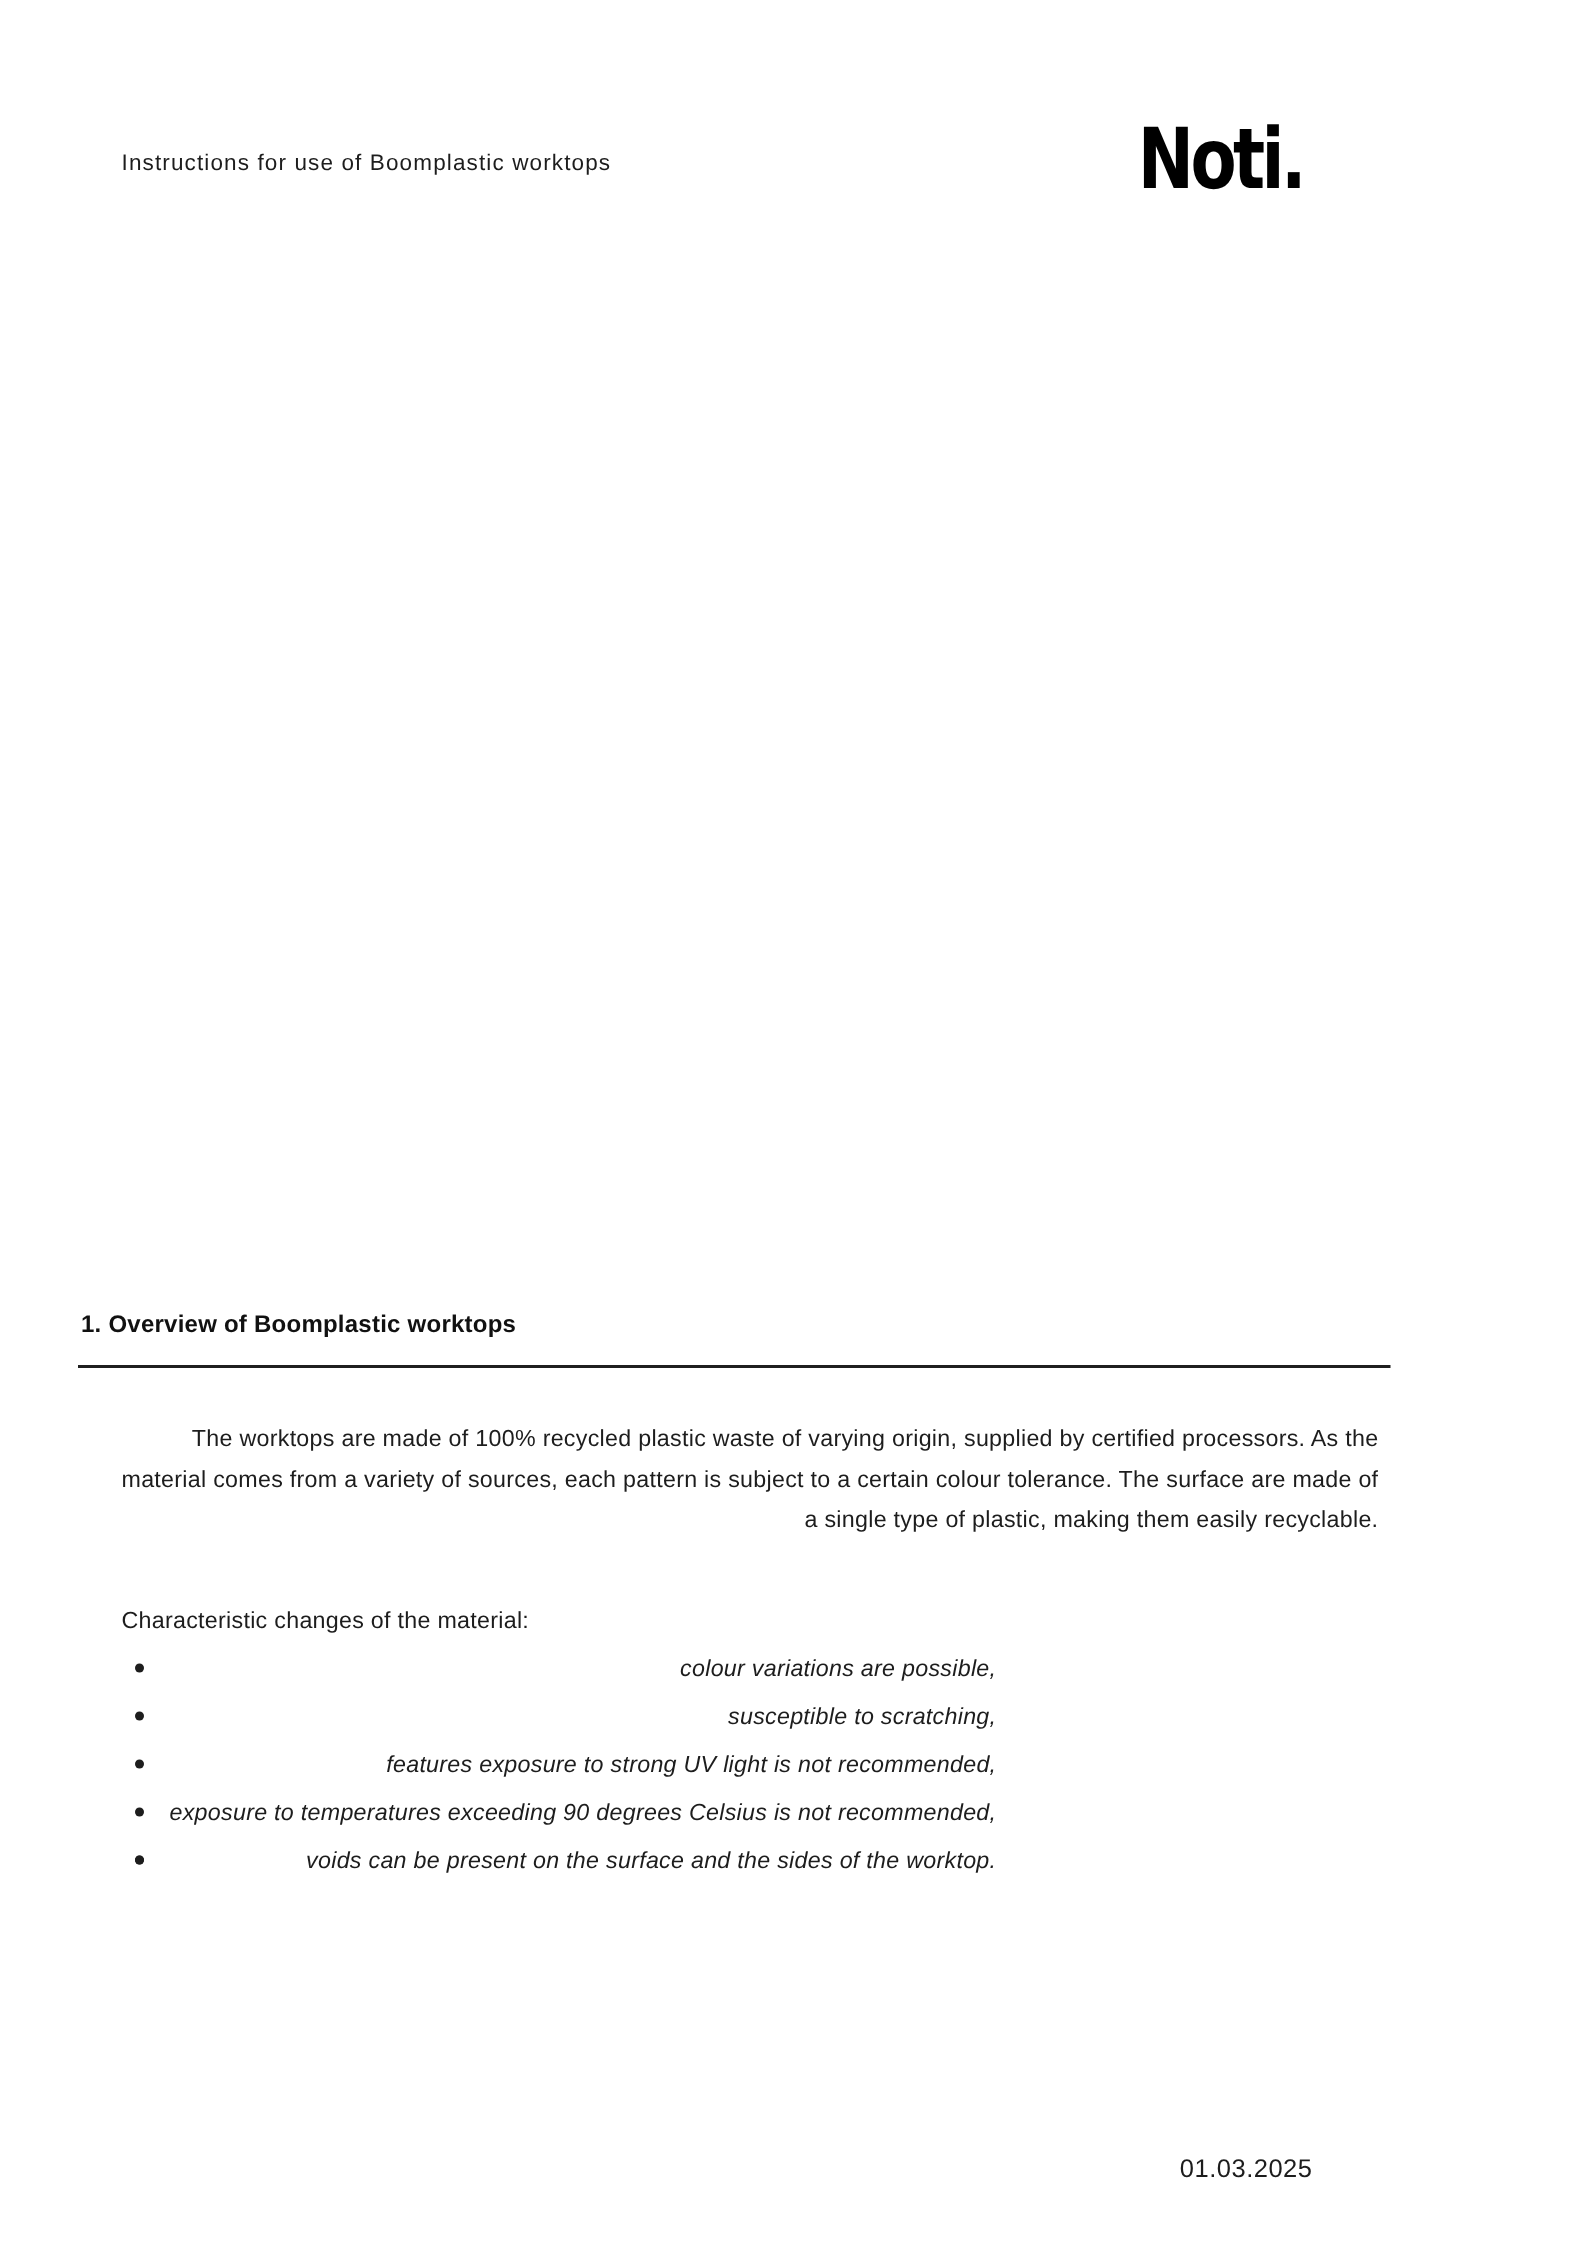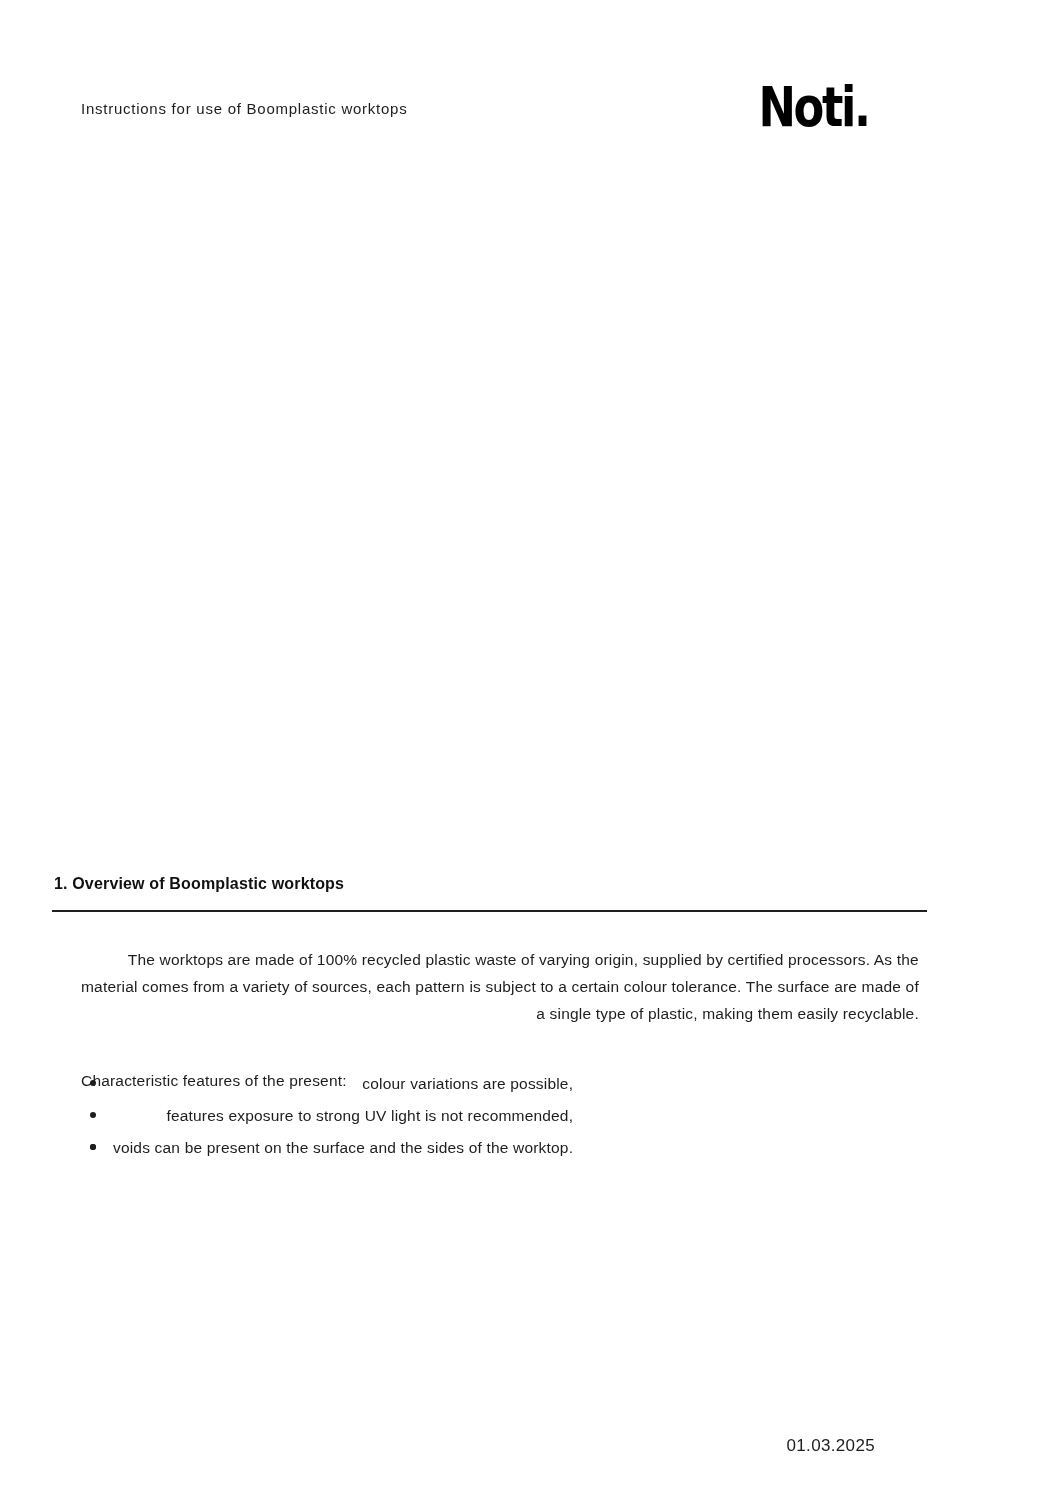--- a/index.html
+++ b/index.html
@@ -76,22 +76,23 @@
     top: 1071px;
     font-size: 15.5px;
     line-height: 19px;
     letter-spacing: 0.012em;
     color: #1d1d1d;
     white-space: nowrap;
   }
   .features-list {
     position: absolute;
     left: 81px;
-    top: 1074px;
+    top: 1103px;
     list-style: none;
+    font-style: italic;
   }
   .features-list li {
     position: relative;
     padding-left: 32px;
     font-size: 15.5px;
     line-height: 19px;
     letter-spacing: 0.012em;
     color: #1d1d1d;
     margin-bottom: 13px;
     white-space: nowrap;
@@ -128,30 +129,38 @@
   <div class="section-heading">1. Overview of Boomplastic worktops</div>
 
   <div class="rule"></div>
 
   <div class="intro">
     <div class="intro-line">The worktops are made of 100% recycled plastic waste of varying origin, supplied by certified processors. As the</div>
     <div class="intro-line">material comes from a variety of sources, each pattern is subject to a certain colour tolerance. The surface are made of</div>
     <div class="intro-line">a single type of plastic, making them easily recyclable.</div>
   </div>
 
-  <div class="features-label">Characteristic features of the present:</div>
+  <div class="features-label">Characteristic changes of the material:</div>
 
   <ul class="features-list">
     <li>
       <span class="bullet-dot"></span>
       <span>colour variations are possible,</span>
     </li>
     <li>
       <span class="bullet-dot"></span>
+      <span>susceptible to scratching,</span>
+    </li>
+    <li>
+      <span class="bullet-dot"></span>
       <span>features exposure to strong UV light is not recommended,</span>
+    </li>
+    <li>
+      <span class="bullet-dot"></span>
+      <span>exposure to temperatures exceeding 90 degrees Celsius is not recommended,</span>
     </li>
     <li>
       <span class="bullet-dot"></span>
     </li>
     <li>
       <span class="bullet-dot"></span>
       <span>voids can be present on the surface and the sides of the worktop.</span>
     </li>
   </ul>
 

